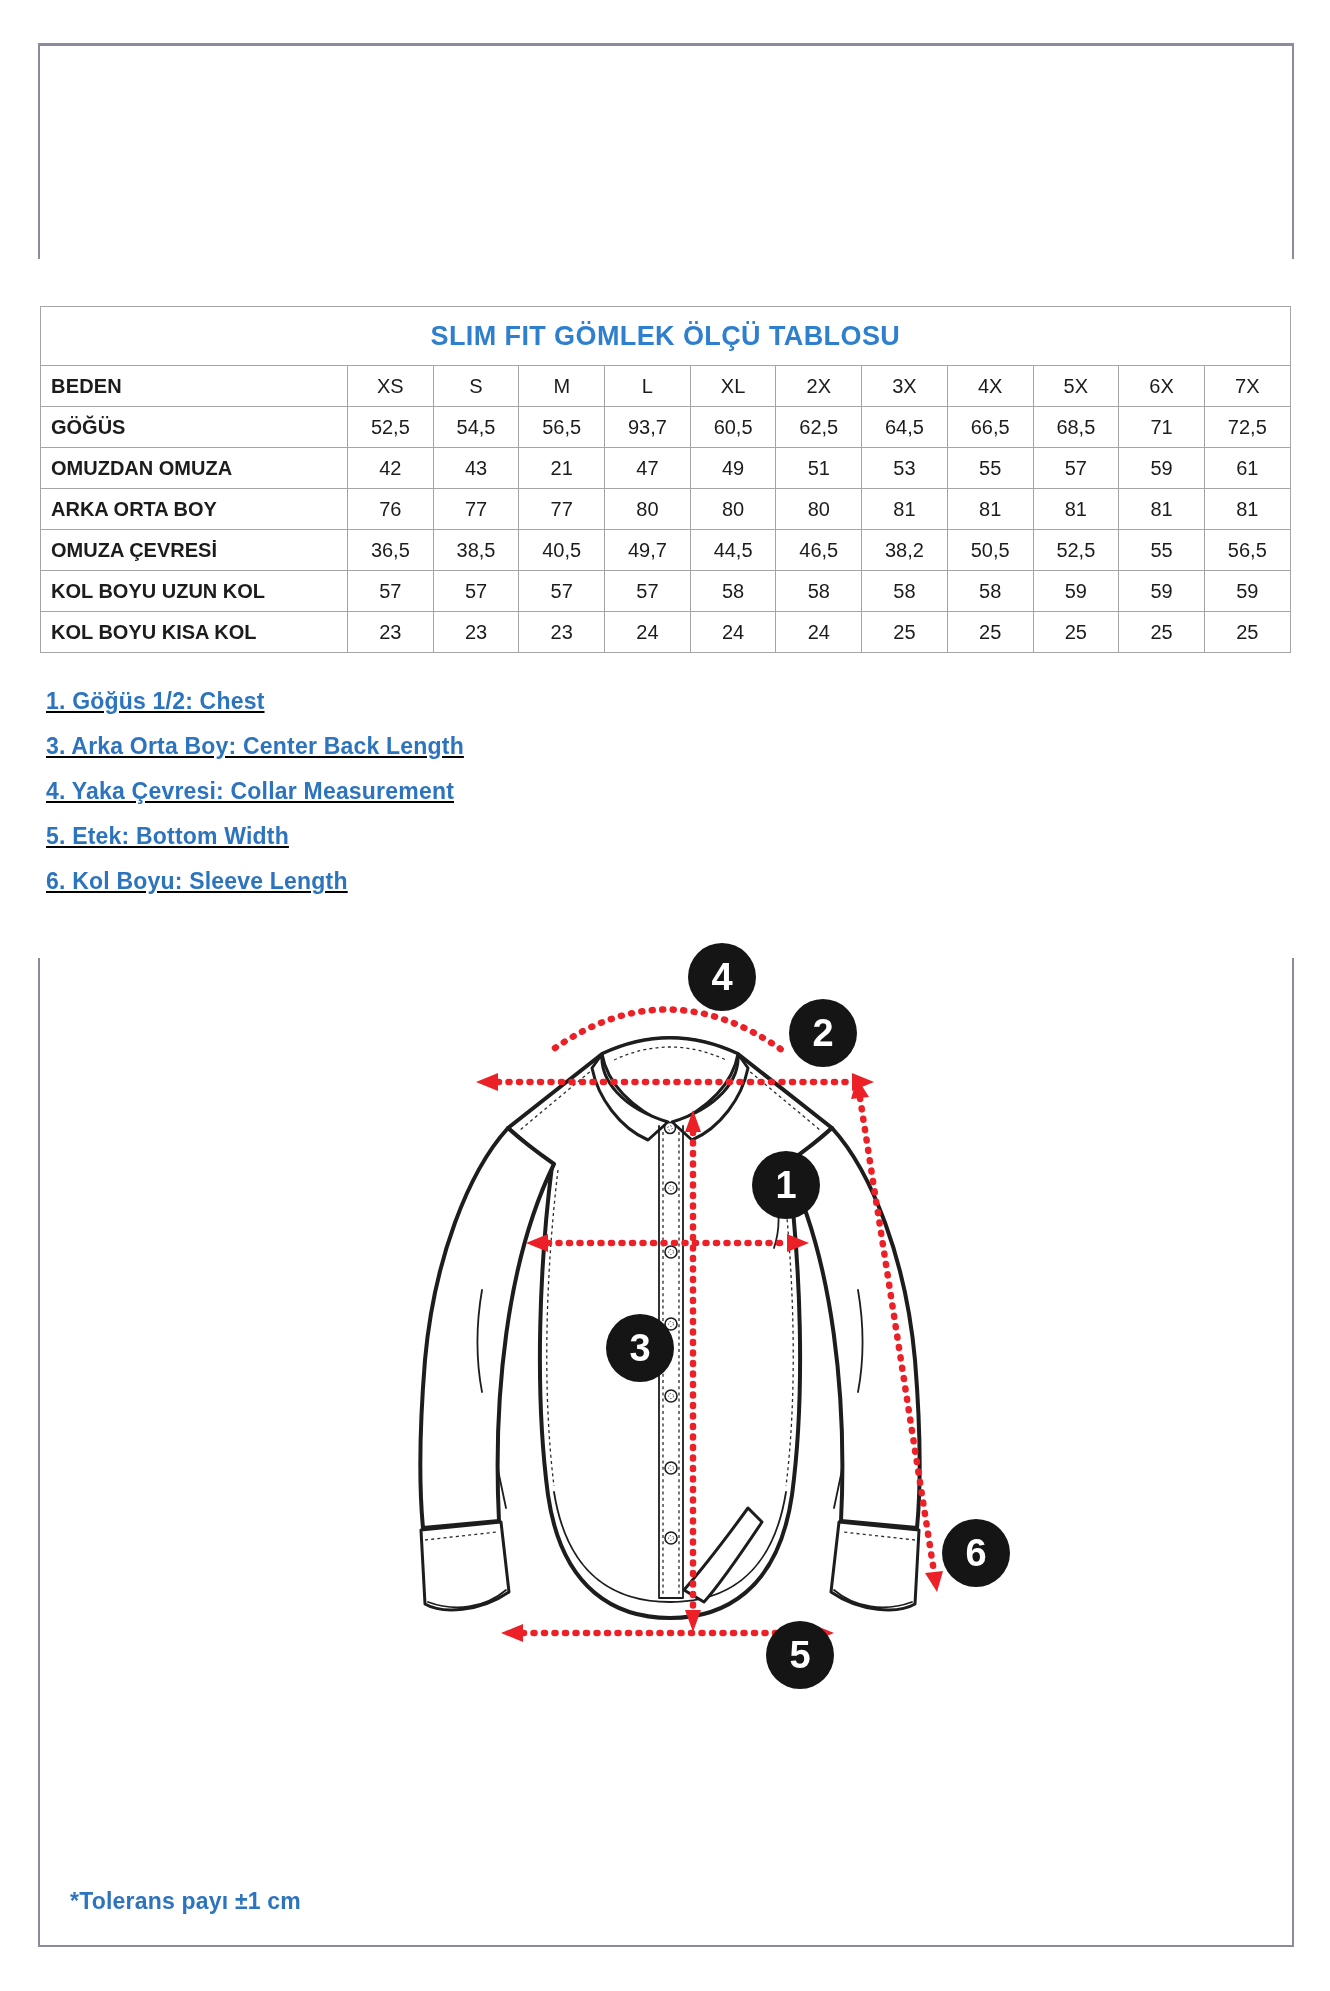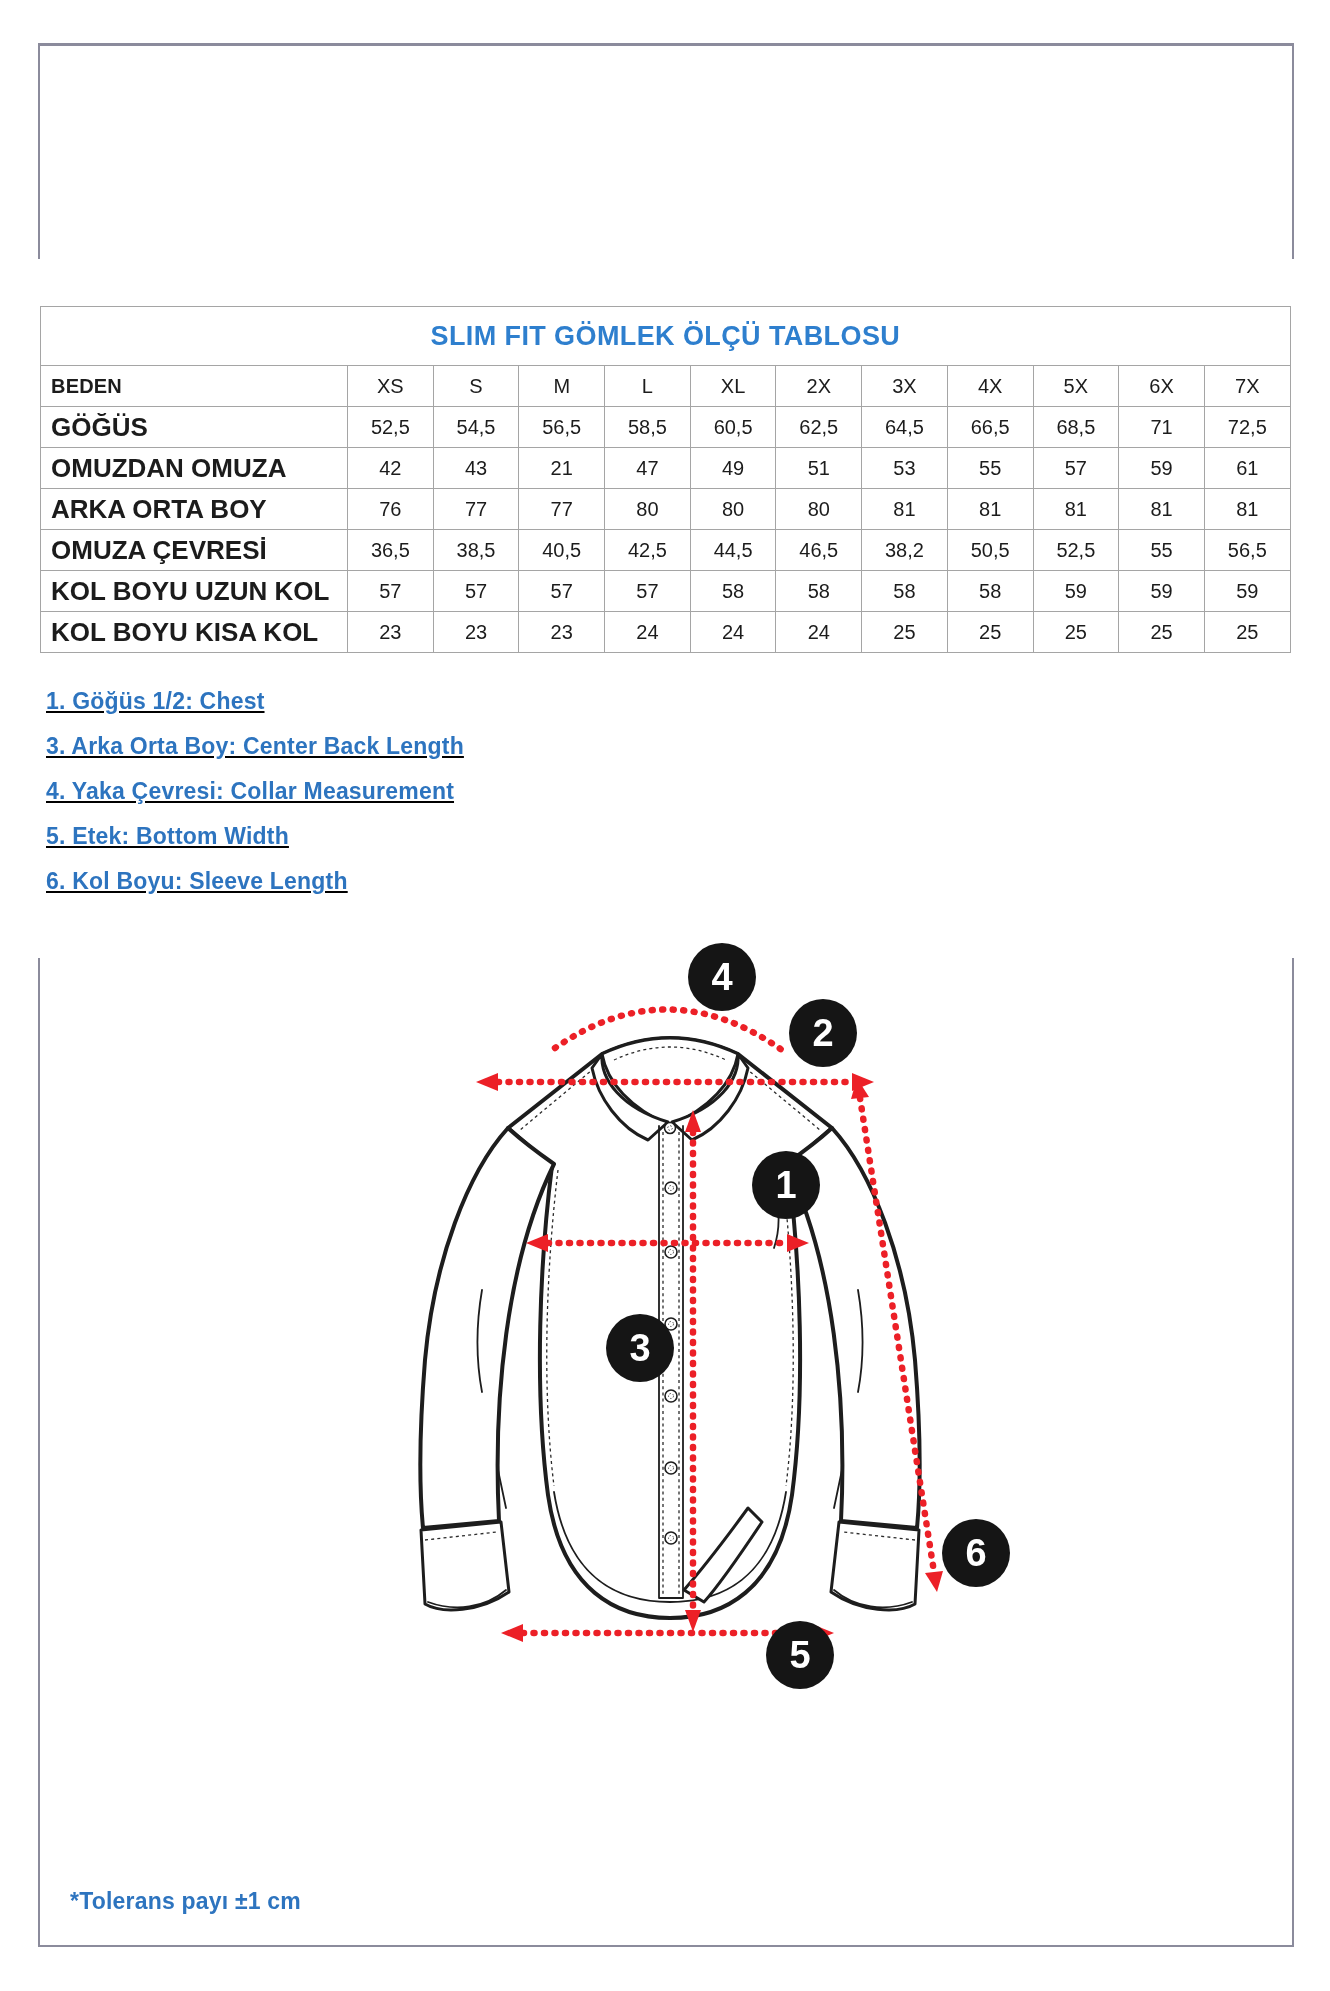--- a/index.html
+++ b/index.html
@@ -16,21 +16,21 @@
     border-right:2px solid var(--frame-gray,#8b8b9c);
     border-bottom:2px solid var(--frame-gray,#8b8b9c);}
 
   
   .size-table{position:absolute;left:40px;top:306px;width:1250px;border-collapse:collapse;
     table-layout:fixed;color:#1c1c1c;}
   .size-table td{border:1px solid var(--table-border,#a5a5a5);text-align:center;vertical-align:middle;
     height:38px;font-size:20px;background:#fff;}
   .size-table .title-cell{height:56px;color:var(--title-blue,#2e7fce);font-size:27px;font-weight:700;
     letter-spacing:.4px;}
-  .size-table .label-cell{text-align:left;padding-left:10px;font-weight:700;font-size:26px;}
+  .size-table .label-cell{text-align:left;padding-left:10px;font-weight:700;font-size:20px;}
   .size-table .beden-cell{font-size:20px;letter-spacing:.2px;}
   .size-table .size-cell,.size-table .value-cell{font-weight:400;}
   .c-label{width:307px;}
   .c-size{width:85.7px;}
 
   
   .legend{position:absolute;left:46px;top:688px;text-decoration:underline;}
   .legend-item{font-size:23px;font-weight:600;color:var(--text-blue,#2d74bf);margin-bottom:18px;
     letter-spacing:.2px;}
 
@@ -89,21 +89,21 @@
           <td class="size-cell">4X</td>
           <td class="size-cell">5X</td>
           <td class="size-cell">6X</td>
           <td class="size-cell">7X</td>
         </tr>
         <tr>
           <td class="label-cell">GÖĞÜS</td>
           <td class="value-cell">52,5</td>
           <td class="value-cell">54,5</td>
           <td class="value-cell">56,5</td>
-          <td class="value-cell">58,5</td>
+          <td class="value-cell">93,7</td>
           <td class="value-cell">60,5</td>
           <td class="value-cell">62,5</td>
           <td class="value-cell">64,5</td>
           <td class="value-cell">66,5</td>
           <td class="value-cell">68,5</td>
           <td class="value-cell">71</td>
           <td class="value-cell">72,5</td>
         </tr>
         <tr>
           <td class="label-cell">OMUZDAN OMUZA</td>
@@ -131,21 +131,21 @@
           <td class="value-cell">81</td>
           <td class="value-cell">81</td>
           <td class="value-cell">81</td>
           <td class="value-cell">81</td>
         </tr>
         <tr>
           <td class="label-cell">OMUZA ÇEVRESİ</td>
           <td class="value-cell">36,5</td>
           <td class="value-cell">38,5</td>
           <td class="value-cell">40,5</td>
-          <td class="value-cell">42,5</td>
+          <td class="value-cell">49,7</td>
           <td class="value-cell">44,5</td>
           <td class="value-cell">46,5</td>
           <td class="value-cell">38,2</td>
           <td class="value-cell">50,5</td>
           <td class="value-cell">52,5</td>
           <td class="value-cell">55</td>
           <td class="value-cell">56,5</td>
         </tr>
         <tr>
           <td class="label-cell">KOL BOYU UZUN KOL</td>

